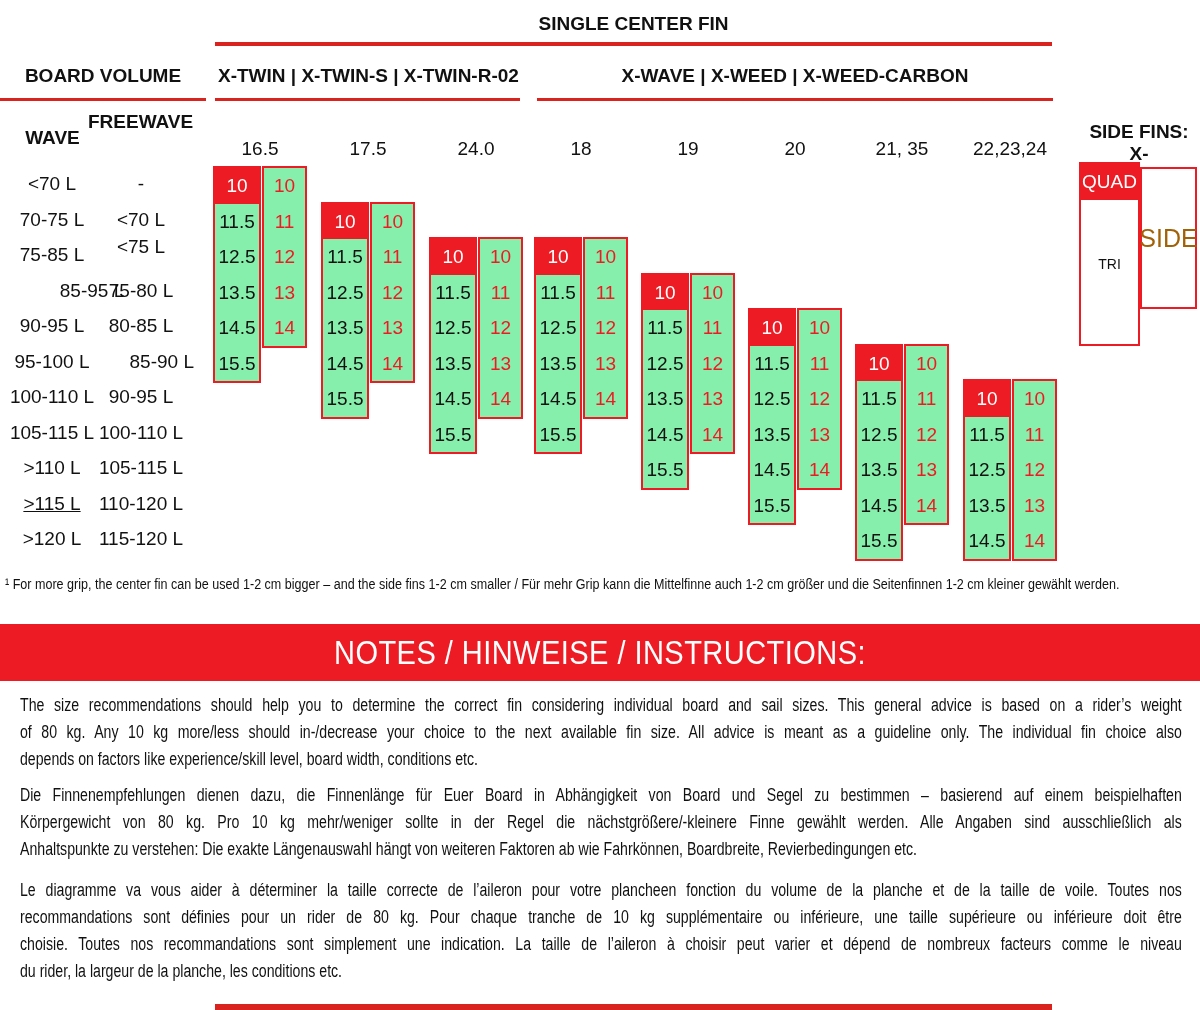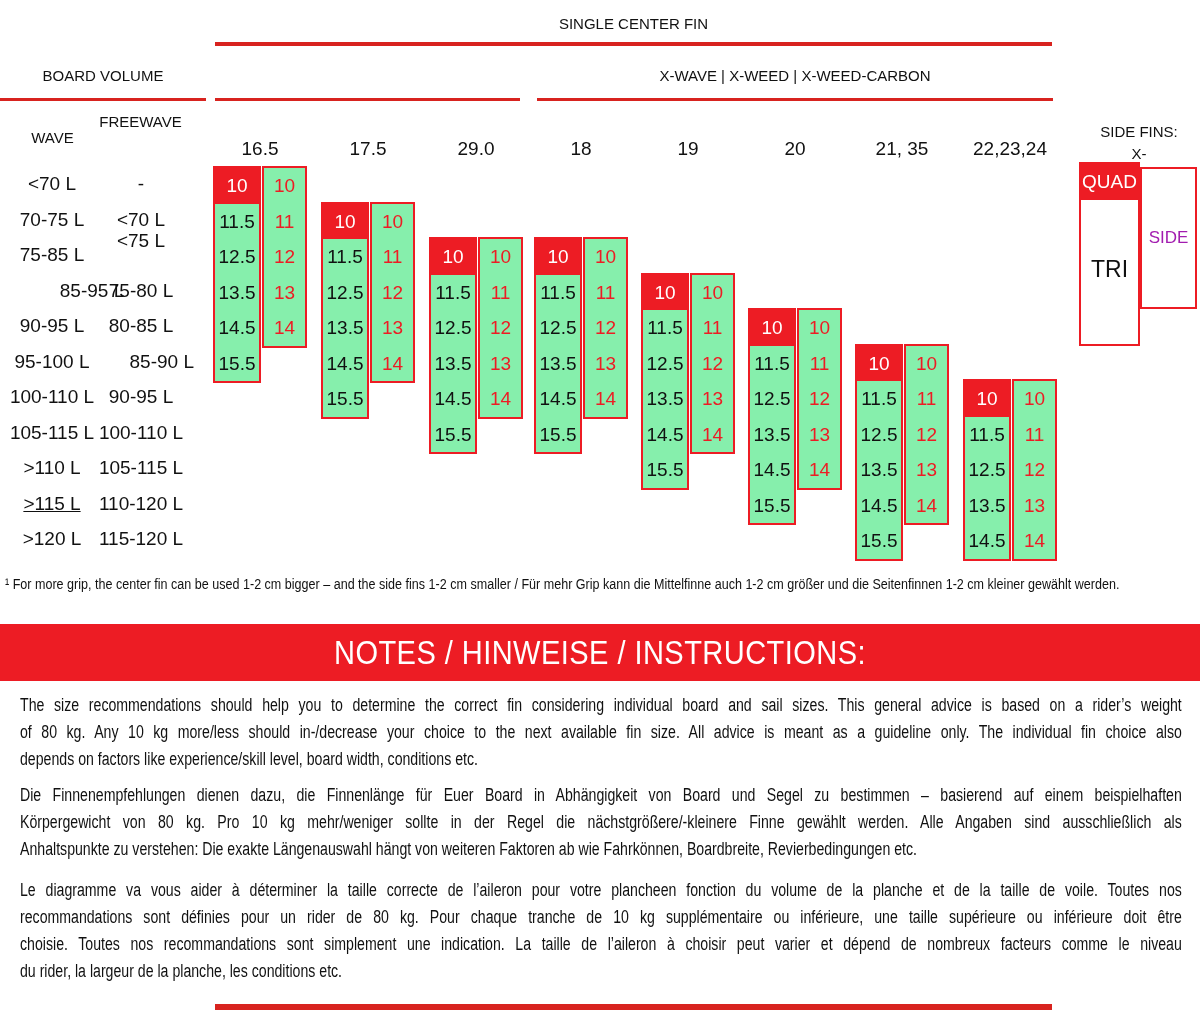--- a/index.html
+++ b/index.html
@@ -3,40 +3,40 @@
 <meta charset="utf-8">
 <style>
   html,body{margin:0;padding:0;background:#fff;}
   .canvas{
     position:relative;width:1200px;height:1010px;background:#ffffff;
     font-family:"Liberation Sans","DejaVu Sans",sans-serif;color:#111;
     overflow:hidden;
   }
   .abs{position:absolute;}
   .ctr{text-align:center;}
-  .h19{font-size:15px;line-height:22px;white-space:nowrap;}
+  .h19{font-size:19px;line-height:22px;white-space:nowrap;font-weight:bold;}
   .rule{position:absolute;background:#d8231f;}
   
   .row-label{position:absolute;width:106px;height:35.5px;line-height:35.5px;
     font-size:19px;text-align:center;white-space:nowrap;}
   .sail-h{position:absolute;top:138px;width:96px;font-size:19px;line-height:22px;text-align:center;white-space:nowrap;}
   .fincol{position:absolute;border:2px solid #ed1c24;background:#86efac;box-sizing:border-box;}
   .fincol .cell{height:35.5px;line-height:35.5px;font-size:19px;text-align:center;}
   .cfin .cell{color:#111;}
   .cfin .cell.hot{background:#ed1c24;color:#ffffff;}
   .sfin .cell{color:#ed1c24;}
   
   .quad-box{position:absolute;left:1079px;top:162px;width:61px;height:184px;
     border:2px solid #ed1c24;background:#fff;box-sizing:border-box;}
   .quad-head{height:36px;line-height:36px;background:#ed1c24;color:#fff;
     text-align:center;font-size:19px;}
-  .tri-label{position:absolute;left:0;right:0;top:92px;text-align:center;font-size:23px;color:#111;}
+  .tri-label{position:absolute;left:0;right:0;top:92px;text-align:center;font-size:14px;color:#111;}
   .side-box{position:absolute;left:1140px;top:167px;width:57px;height:142px;
-    border:2px solid #ed1c24;background:#fff;box-sizing:border-box;color:#a21caf;
-    font-size:17px;display:flex;align-items:center;justify-content:center;}
+    border:2px solid #ed1c24;background:#fff;box-sizing:border-box;color:#a16207;
+    font-size:25px;display:flex;align-items:center;justify-content:center;}
   
   .footnote{position:absolute;left:5px;top:575px;font-size:15.5px;line-height:18px;
     white-space:nowrap;transform:scaleX(0.81);transform-origin:left top;color:#111;}
   
   .banner{position:absolute;left:0;top:624px;width:1200px;height:57px;background:#ed1c24;}
   .banner-text{line-height:57px;font-size:33px;color:#fff;text-align:center;
     transform:scaleX(0.88);transform-origin:center top;letter-spacing:.5px;white-space:nowrap;}
   
   .para{position:absolute;left:20px;width:1480px;font-size:18px;line-height:27px;
     transform:scaleX(0.785);transform-origin:left top;color:#111;}
@@ -46,47 +46,48 @@
 </style>
 </head>
 <body>
 
 <div class="canvas">
 
   <div class="abs ctr h19" style="left:215px;top:13px;width:837px;">SINGLE CENTER FIN</div>
   <div class="rule" style="left:215px;top:42px;width:837px;height:4px;"></div>
 
   <div class="abs ctr h19" style="left:0;top:65px;width:206px;">BOARD VOLUME</div>
+  <div class="abs h19" style="left:218px;top:65px;">X-TWIN | X-TWIN-S | X-TWIN-R-02</div>
   <div class="abs ctr h19" style="left:537px;top:65px;width:516px;">X-WAVE | X-WEED | X-WEED-CARBON</div>
 
   <div class="rule" style="left:0;top:98px;width:206px;height:3px;"></div>
   <div class="rule" style="left:215px;top:98px;width:305px;height:3px;"></div>
   <div class="rule" style="left:537px;top:98px;width:516px;height:3px;"></div>
 
   <div class="abs ctr h19" style="left:0;top:127px;width:105px;">WAVE</div>
   <div class="abs ctr h19" style="left:88px;top:111px;width:105px;">FREEWAVE</div>
 
   <div class="abs ctr h19" style="left:1081px;top:121px;width:116px;">SIDE FINS:</div>
   <div class="abs ctr h19" style="left:1081px;top:143px;width:116px;">X-</div>
 
   <div id="fin-table">
       <div class="sail-h" style="left: 212px;">16.5</div>
       <div class="sail-h" style="left: 320px;">17.5</div>
-      <div class="sail-h" style="left: 428px;">29.0</div>
+      <div class="sail-h" style="left: 428px;">24.0</div>
       <div class="sail-h" style="left: 533px;">18</div>
       <div class="sail-h" style="left: 640px;">19</div>
       <div class="sail-h" style="left: 747px;">20</div>
       <div class="sail-h" style="left: 854px;">21, 35</div>
       <div class="sail-h" style="left: 962px;">22,23,24</div>
       <div class="row-label" style="left: -1px; top: 166px;">&lt;70 L</div>
       <div class="row-label" style="left: 88px; top: 166px;">-</div>
       <div class="row-label" style="left: -1px; top: 201.5px;">70-75 L</div>
       <div class="row-label" style="left: 88px; top: 201.5px;">&lt;70 L</div>
       <div class="row-label" style="left: -1px; top: 237px;">75-85 L</div>
-      <div class="row-label" style="left: 88px; top: 223px;">&lt;75 L</div>
+      <div class="row-label" style="left: 88px; top: 229px;">&lt;75 L</div>
       <div class="row-label" style="left: -1px; top: 272.5px; padding-left: 40px;">85-95 L</div>
       <div class="row-label" style="left: 88px; top: 272.5px;">75-80 L</div>
       <div class="row-label" style="left: -1px; top: 308px;">90-95 L</div>
       <div class="row-label" style="left: 88px; top: 308px;">80-85 L</div>
       <div class="row-label" style="left: -1px; top: 343.5px;">95-100 L</div>
       <div class="row-label" style="left: 88px; top: 343.5px; text-align: right;">85-90 L</div>
       <div class="row-label" style="left: -1px; top: 379px;">100-110 L</div>
       <div class="row-label" style="left: 88px; top: 379px;">90-95 L</div>
       <div class="row-label" style="left: -1px; top: 414.5px;">105-115 L</div>
       <div class="row-label" style="left: 88px; top: 414.5px;">100-110 L</div>

